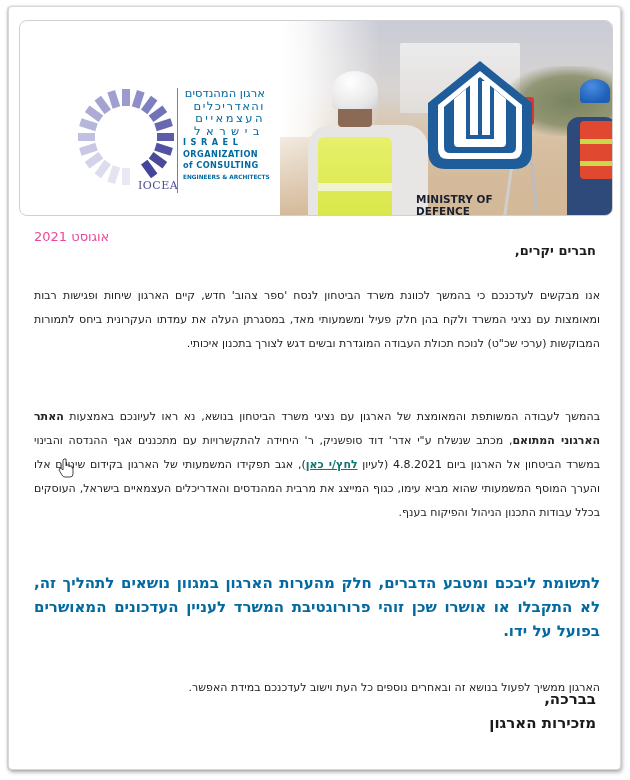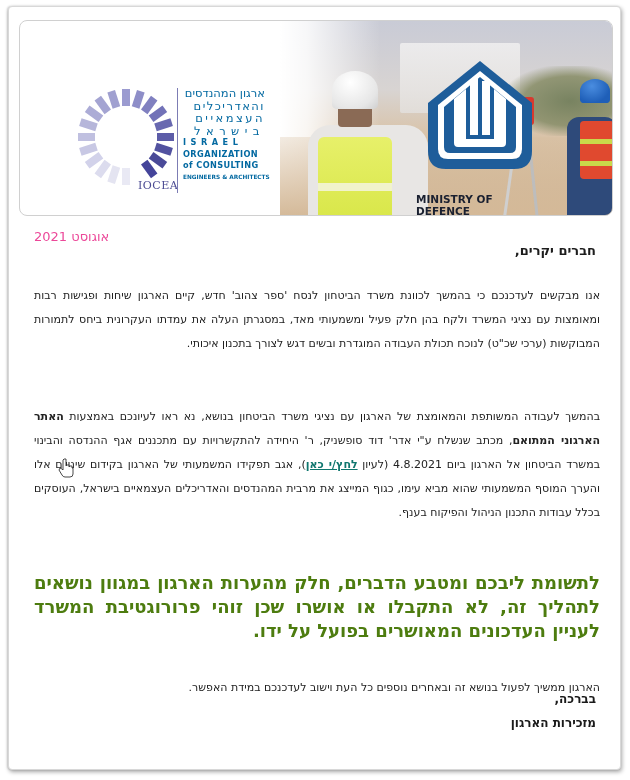--- a/index.html
+++ b/index.html
@@ -122,29 +122,29 @@
       font-size: 13px; color: #1d1d1d;
       font-family: "DejaVu Sans", sans-serif;
     }
     .para {
       position: absolute; left: 34px; width: 566px; direction: rtl; text-align: justify;
       text-align-last: right;
       font-family: "DejaVu Sans", sans-serif; font-size: 11px; line-height: 24px; color: #222;
     }
     .p1 { top: 284px; }
     .p2 { top: 405px; }
-    .p3 { top: 571px; font-weight: bold; color: #4d7c0f; font-size: 18px; }
+    .p3 { top: 571px; font-weight: bold; color: #0369a1; font-size: 15px; }
     .p4 { top: 644px; margin-top: 32px; }
     .link { color: #0f766e; font-weight: bold; text-decoration: underline; cursor: pointer; }
     .cursor-icon {
       display: inline-block; position: absolute; left: 57px; top: 458px; width: 18px; height: 20px;
     }
     .closing {
       position: absolute; right: 34px; top: 687px; direction: rtl; font-weight: bold;
-      font-family: "DejaVu Sans", sans-serif; font-size: 12px; line-height: 24px; color: #1a1a1a; text-align: right;
+      font-family: "DejaVu Sans", sans-serif; font-size: 15px; line-height: 24px; color: #1a1a1a; text-align: right;
     }
   </style>
 </head>
 <body>
 
 <div class="page-frame"></div>
 
 <div class="banner">
   <div class="banner-photo">
     <div class="photo-building"></div>

